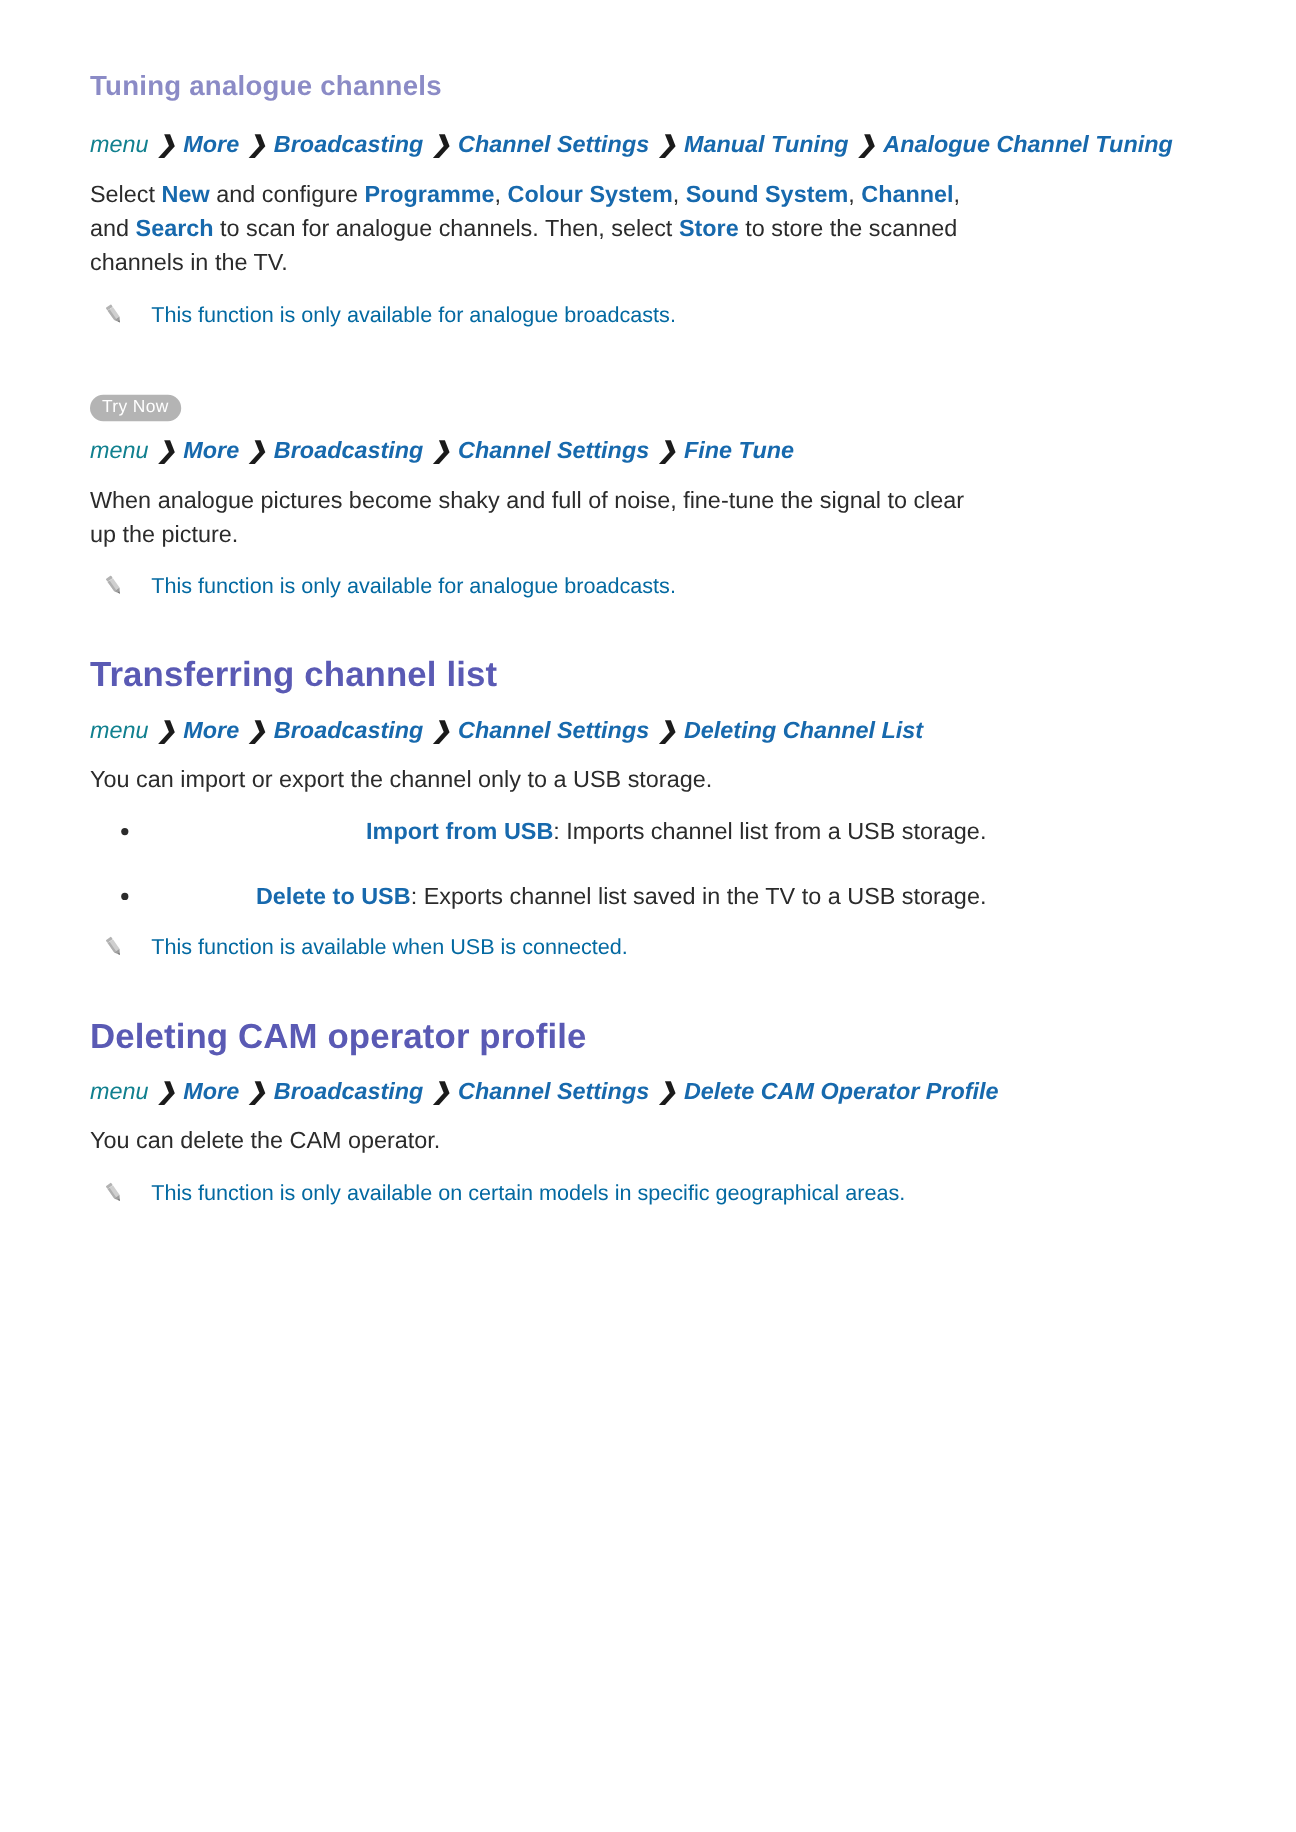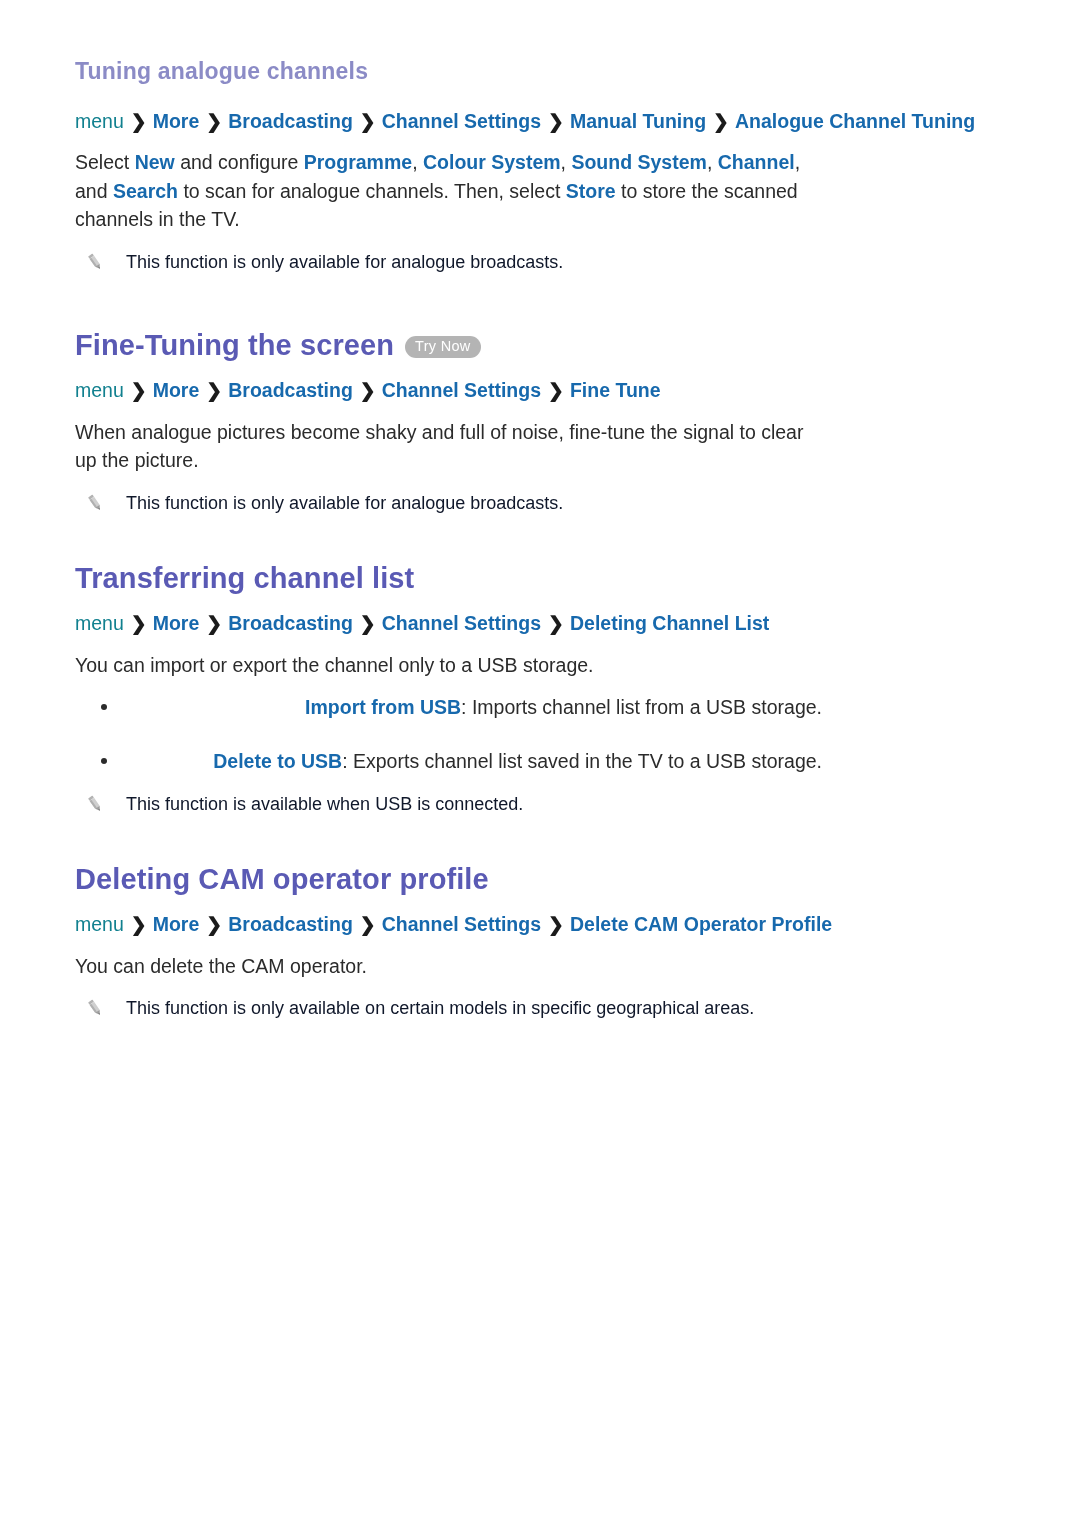--- a/index.html
+++ b/index.html
@@ -55,20 +55,21 @@
     position: relative;
     top: 2px;
   }
 
   
   .breadcrumb {
     font-size: 19.5px;
     line-height: 1.35;
     margin: 0 0 14px 0;
     white-space: nowrap;
+    font-style: italic;
   }
   .crumb {
     font-weight: bold;
     color: #1769ad;
   }
   .crumb.first {
     font-weight: normal;
     color: #11808f;
   }
   .crumb-sep {
@@ -117,21 +118,21 @@
     background: #2b2b2b;
     border-radius: 50%;
   }
 
   
   .note {
     position: relative;
     padding-left: 51px;
     font-size: 18px;
     line-height: 1.4;
-    color: #0f172a;
+    color: #0369a1;
     margin: 16px 0 0 0;
   }
   .note-icon {
     position: absolute;
     left: 9px;
     top: 1px;
     width: 22px;
     height: 22px;
   }
 
@@ -155,21 +156,20 @@
                 <rect x="8.4" y="5.4" width="5.4" height="9.6" fill="#cfcfcf"></rect>
                 <rect x="8.4" y="5.4" width="2.0" height="9.6" fill="#b0b0b0"></rect>
                 <polygon points="8.4,15.0 13.8,15.0 11.1,19.4" fill="#9e9e9e"></polygon>
                 <polygon points="10.4,17.6 11.8,17.6 11.1,19.4" fill="#6d6d6d"></polygon>
               </g>
             </svg></span><span>This function is only available for analogue broadcasts.</span></div>
       </div>
       <div class="gap-lg"></div>
       <div class="section">
         <div class="main-heading">
-          <span>Fine-Tuning the screen</span>
           <span class="try-now">Try Now</span>
         </div>
         <div class="breadcrumb"><span class="crumb first">menu</span><span class="crumb-sep">❯</span><span class="crumb">More</span><span class="crumb-sep">❯</span><span class="crumb">Broadcasting</span><span class="crumb-sep">❯</span><span class="crumb">Channel Settings</span><span class="crumb-sep">❯</span><span class="crumb">Fine Tune</span></div>
         <p class="body-text"><span>When analogue pictures become shaky and full of noise, fine-tune the signal to clear up the picture.</span></p>
         <div class="note"><span class="note-icon"><svg viewBox="0 0 22 22" width="22" height="22" aria-hidden="true">
               <g transform="rotate(-35 11 11)">
                 <rect x="8.4" y="2.6" width="5.4" height="2.6" rx="0.6" fill="#b3b3b3"></rect>
                 <rect x="8.4" y="5.4" width="5.4" height="9.6" fill="#cfcfcf"></rect>
                 <rect x="8.4" y="5.4" width="2.0" height="9.6" fill="#b0b0b0"></rect>
                 <polygon points="8.4,15.0 13.8,15.0 11.1,19.4" fill="#9e9e9e"></polygon>

